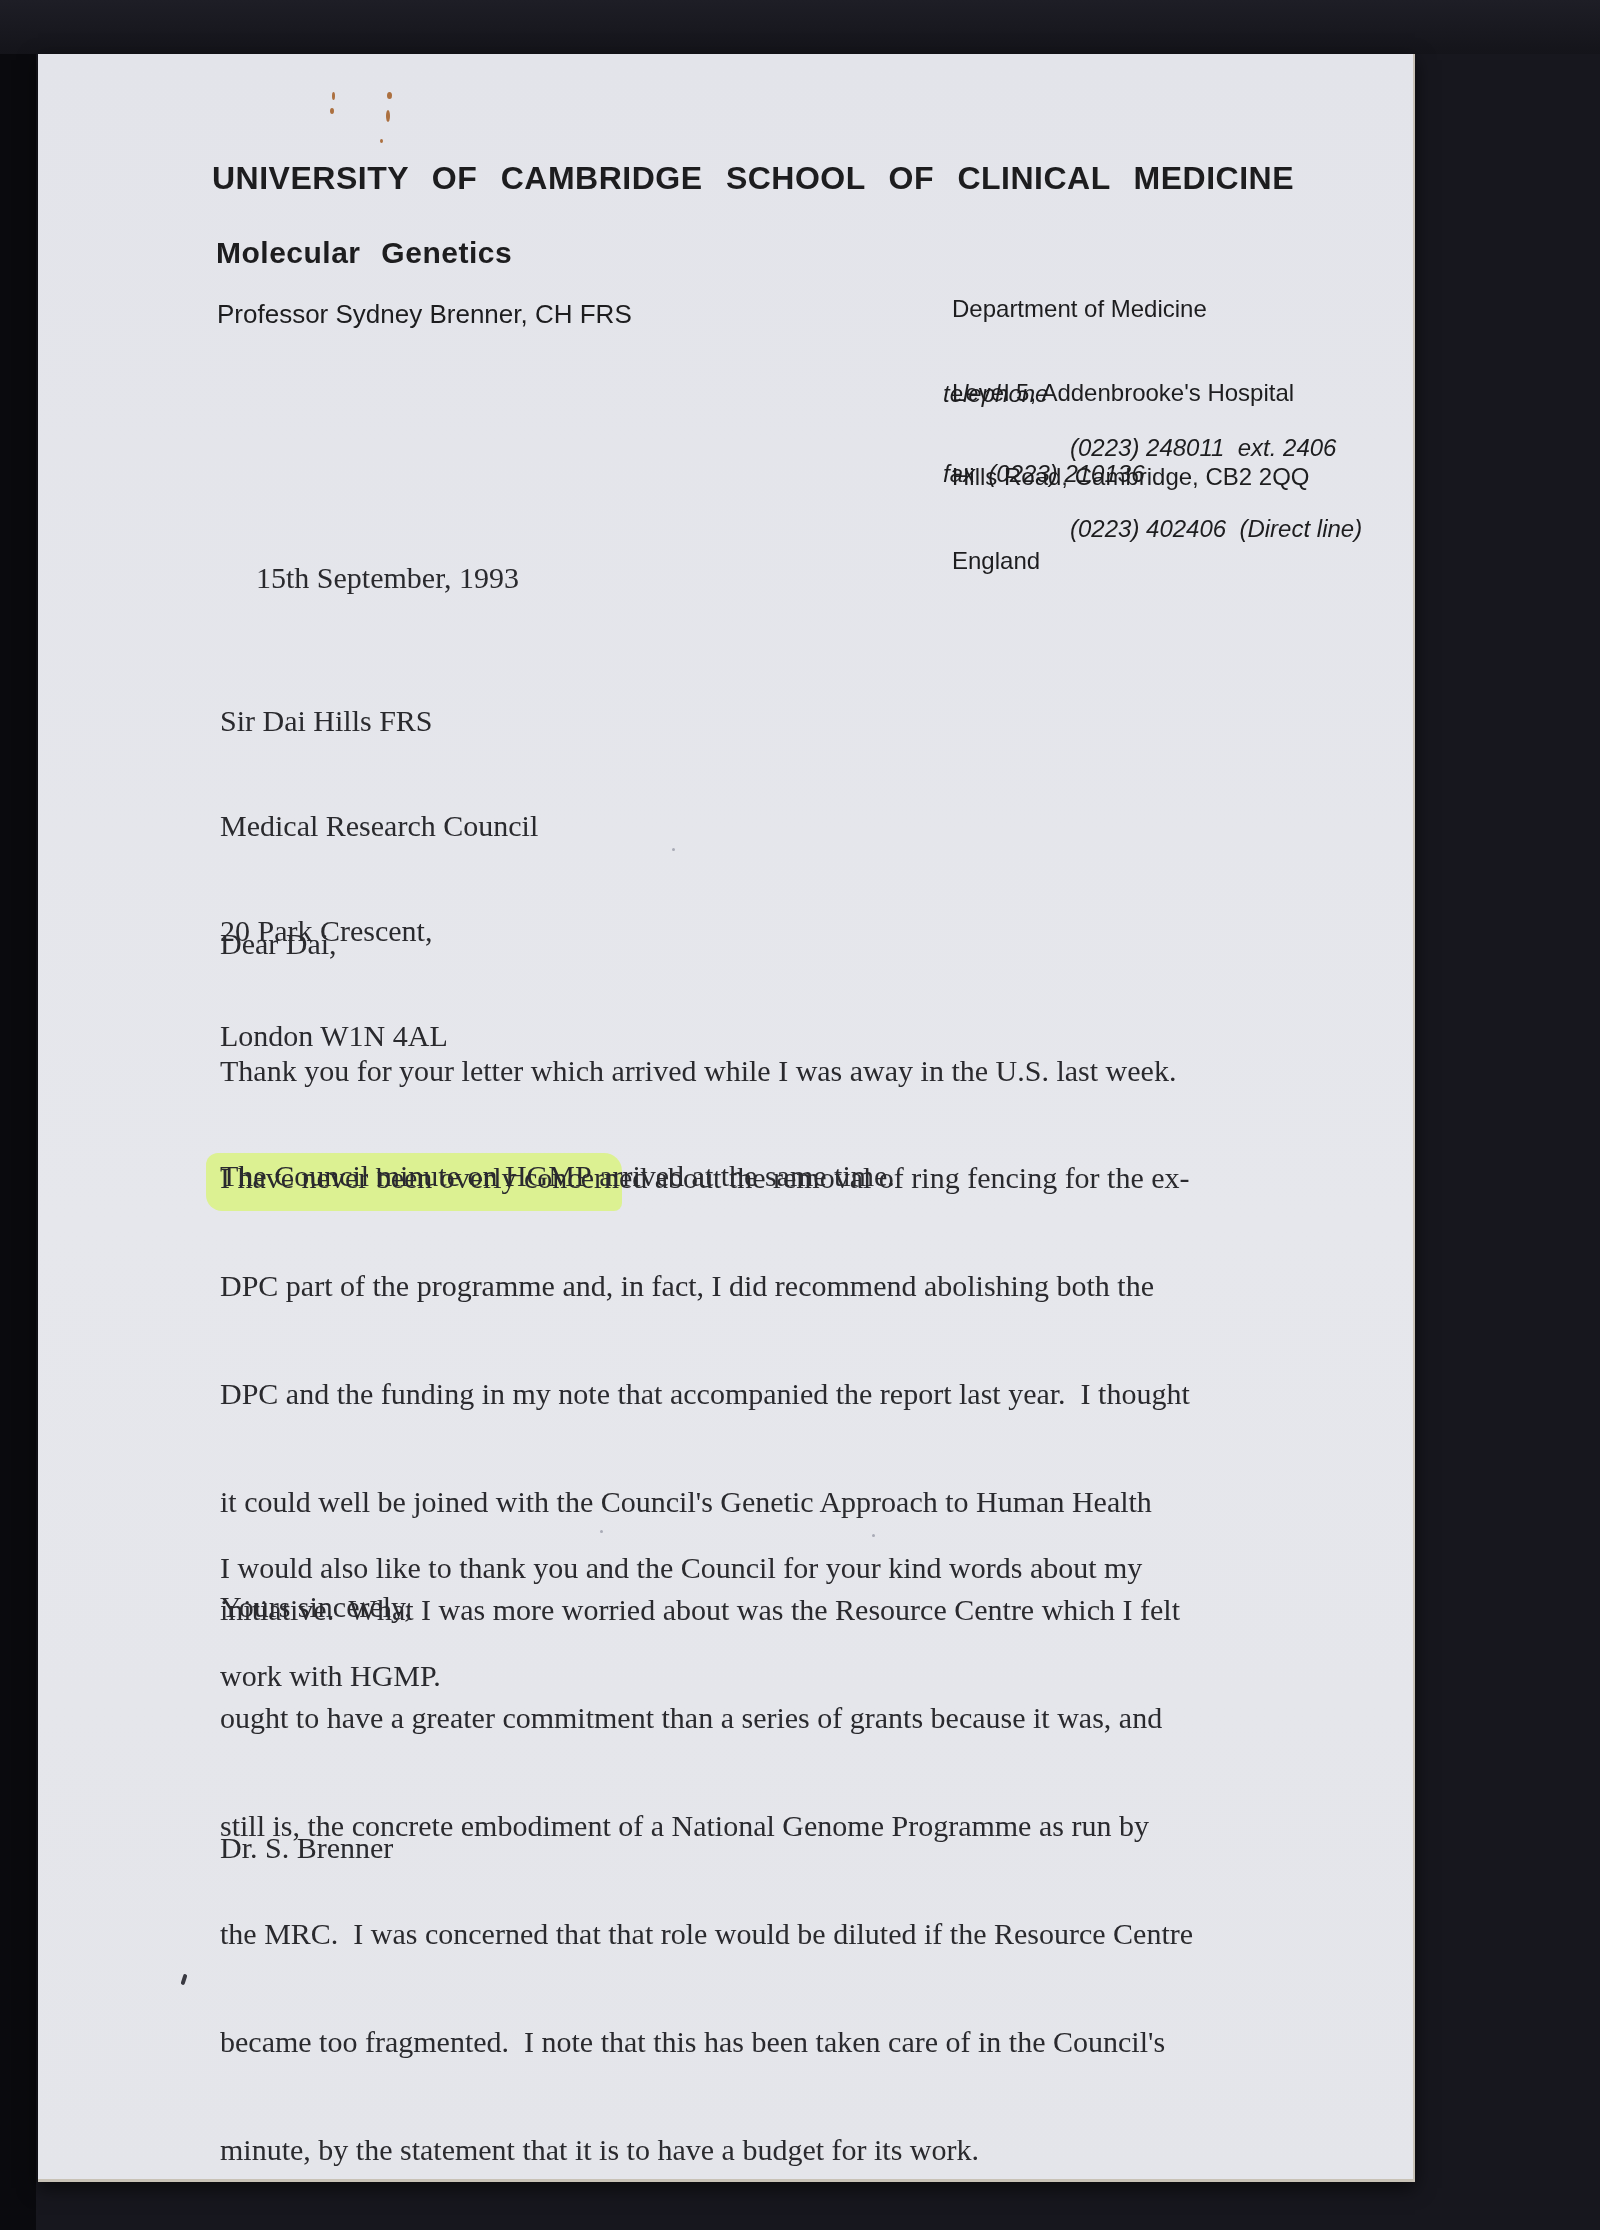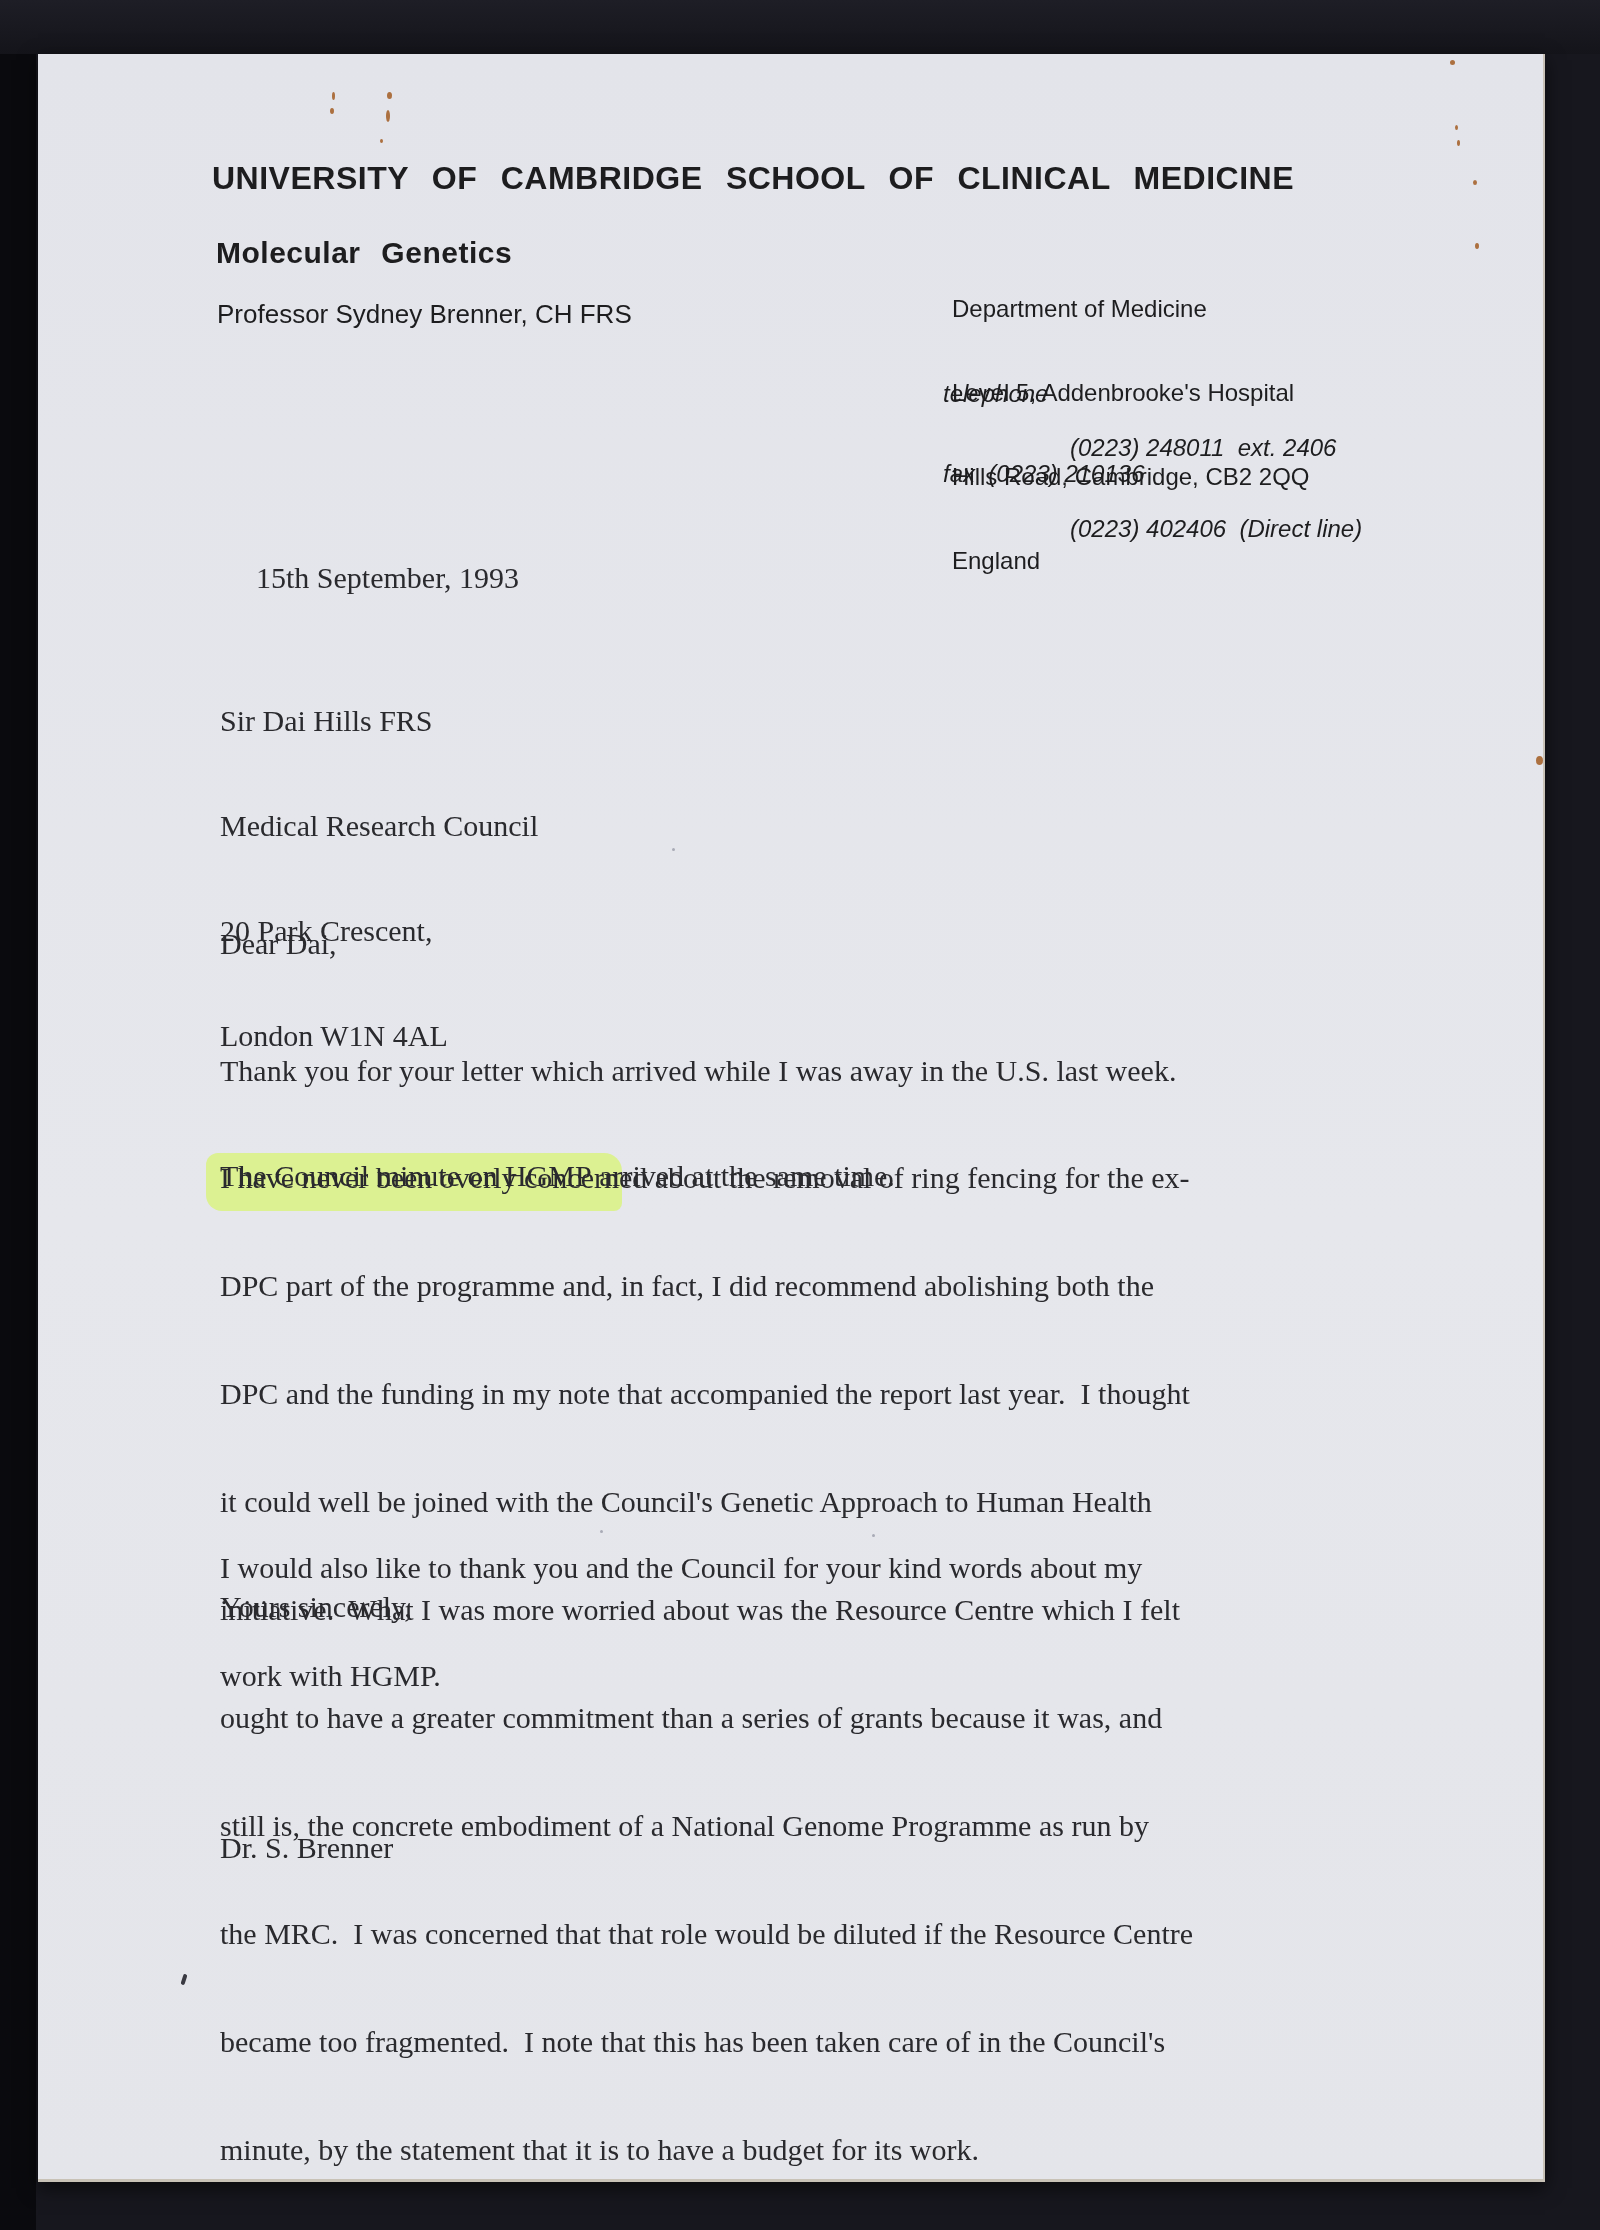--- a/index.html
+++ b/index.html
@@ -12,21 +12,21 @@
   }
   .left-band{
     position:absolute;left:0;top:0;width:36px;height:2230px;
     background:#0a0a0e;
   }
   .top-shade{
     position:absolute;left:0;top:0;width:1600px;height:54px;
     background:linear-gradient(180deg,#1e1e26,#14141a);
   }
   .paper{
-    position:absolute;left:38px;top:54px;width:1507px;height:2128px;
+    position:absolute;left:38px;top:54px;width:1377px;height:2128px;
     background:linear-gradient(180deg,#e3e4ea 0%,#e6e7ec 55%,#e4e5ea 100%);
     box-shadow:0 6px 18px rgba(0,0,0,0.6), inset -2px -3px 0 rgba(150,128,88,0.35);
     overflow:hidden;
   }
   .abs{position:absolute;white-space:pre;}
   
   .lh{font-family:"Liberation Sans", sans-serif;color:#1d1d1f;}
   .title{left:174px;top:106px;font-size:32px;font-weight:bold;letter-spacing:.5px;word-spacing:14px;}
   .subdept{left:178px;top:182px;font-size:30px;font-weight:bold;letter-spacing:.5px;word-spacing:12px;}
   .dept-block{left:914px;top:185px;font-size:24px;line-height:28px;}

